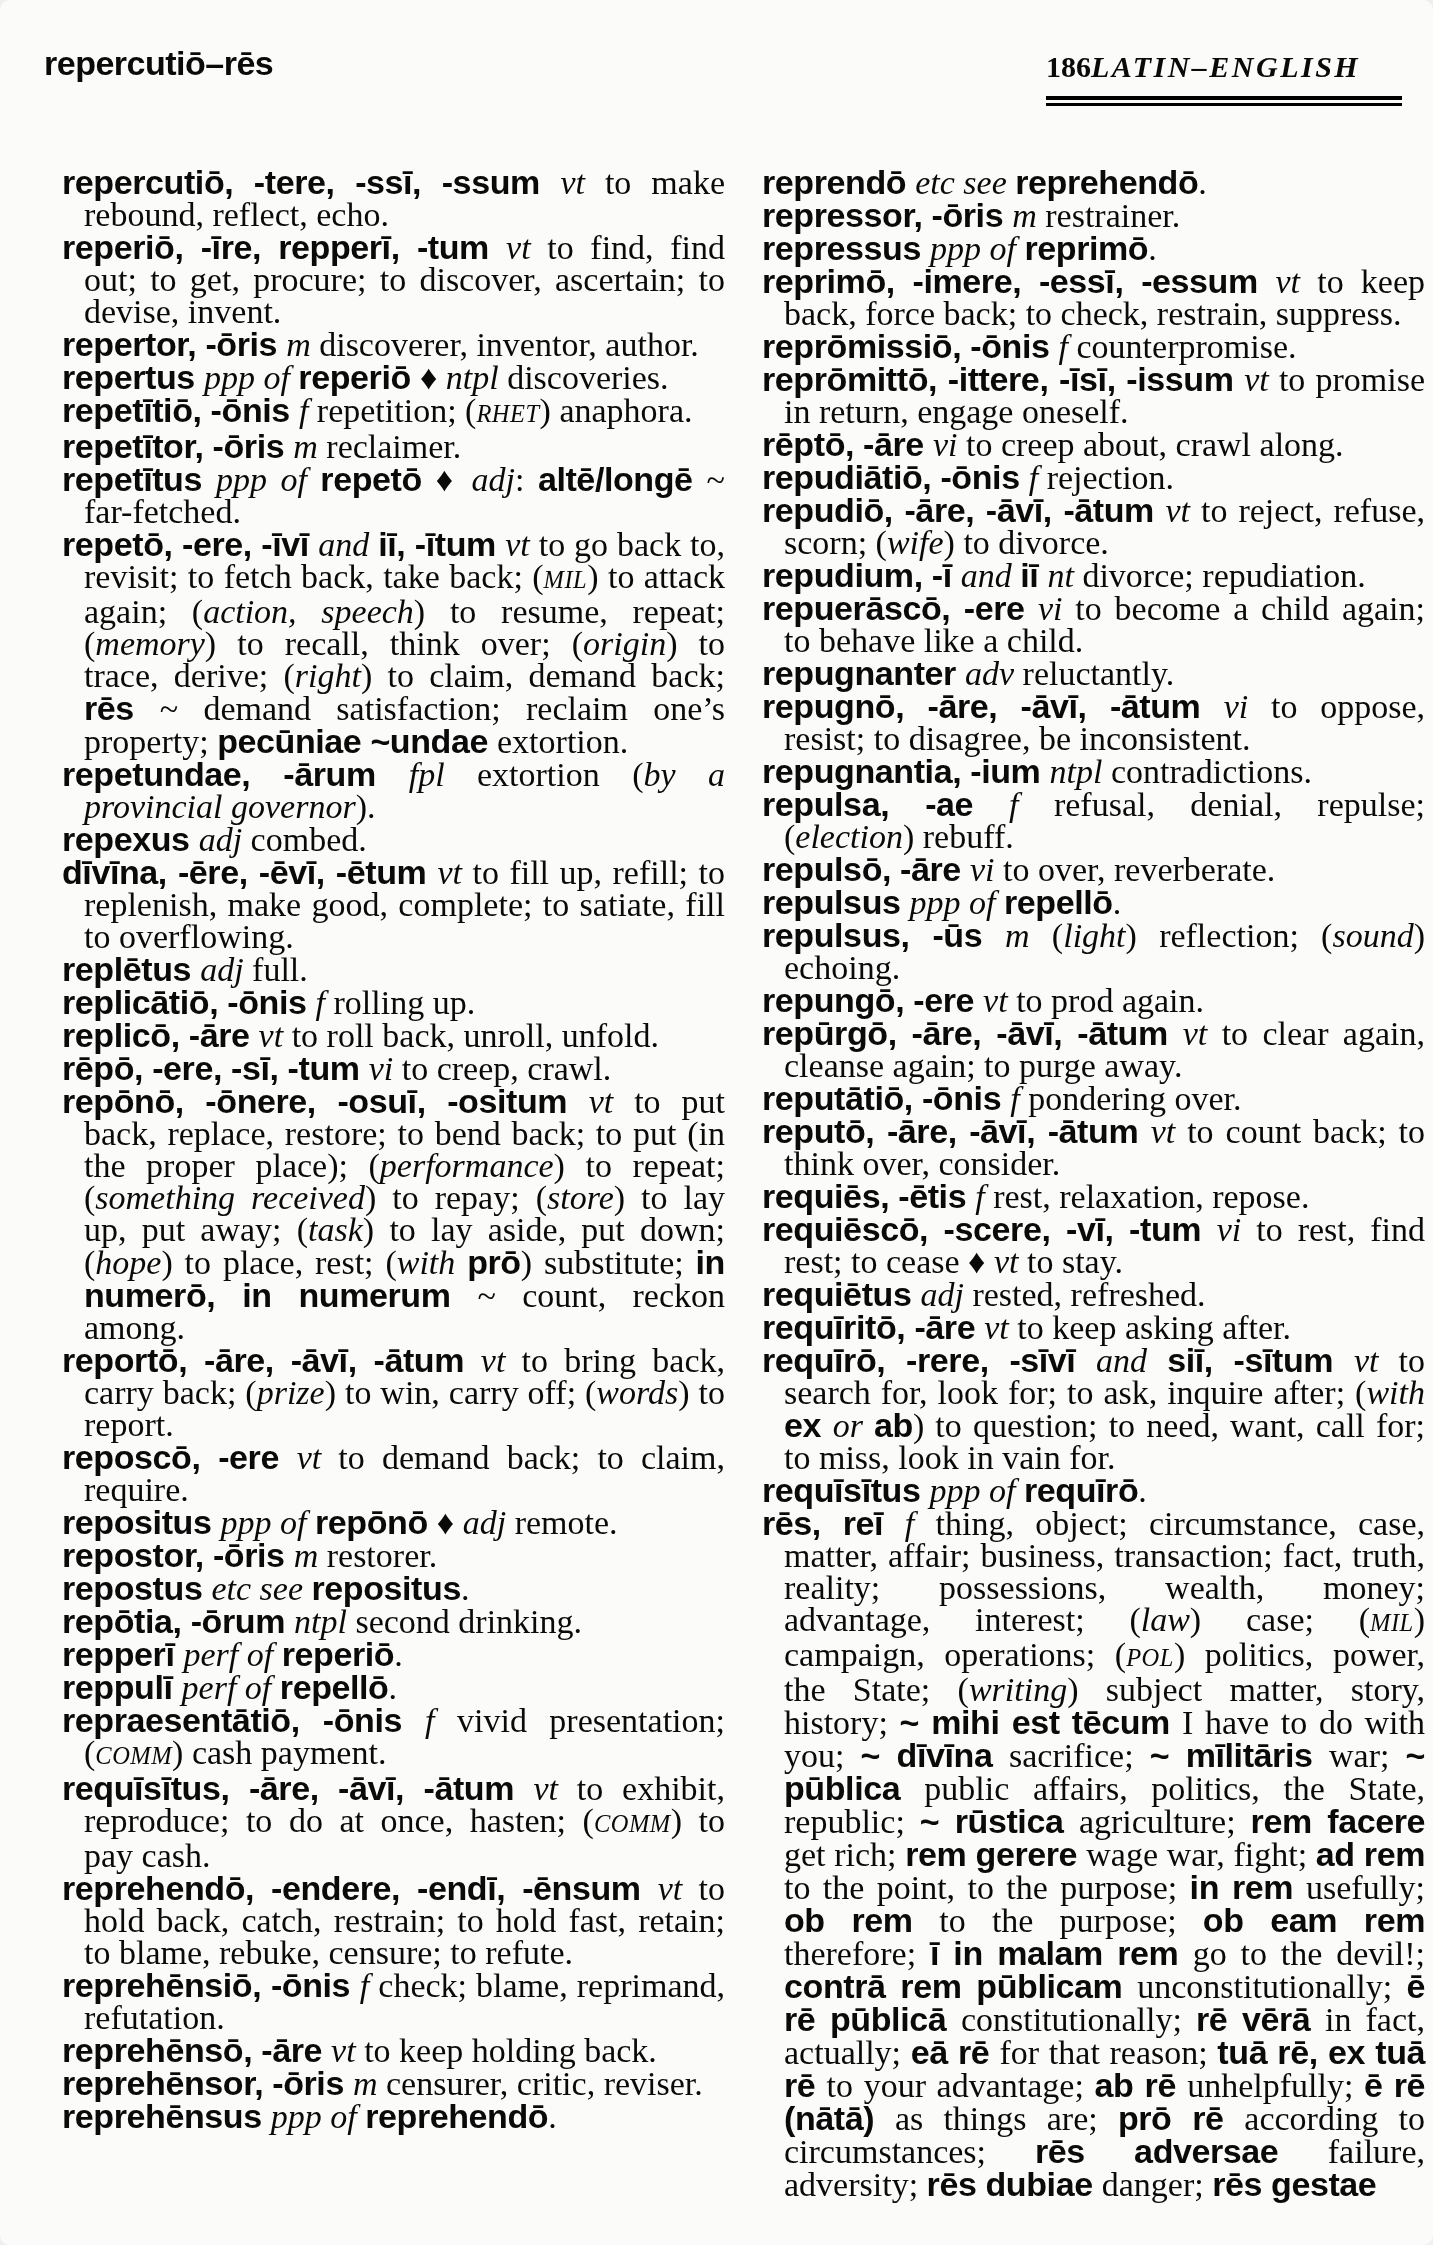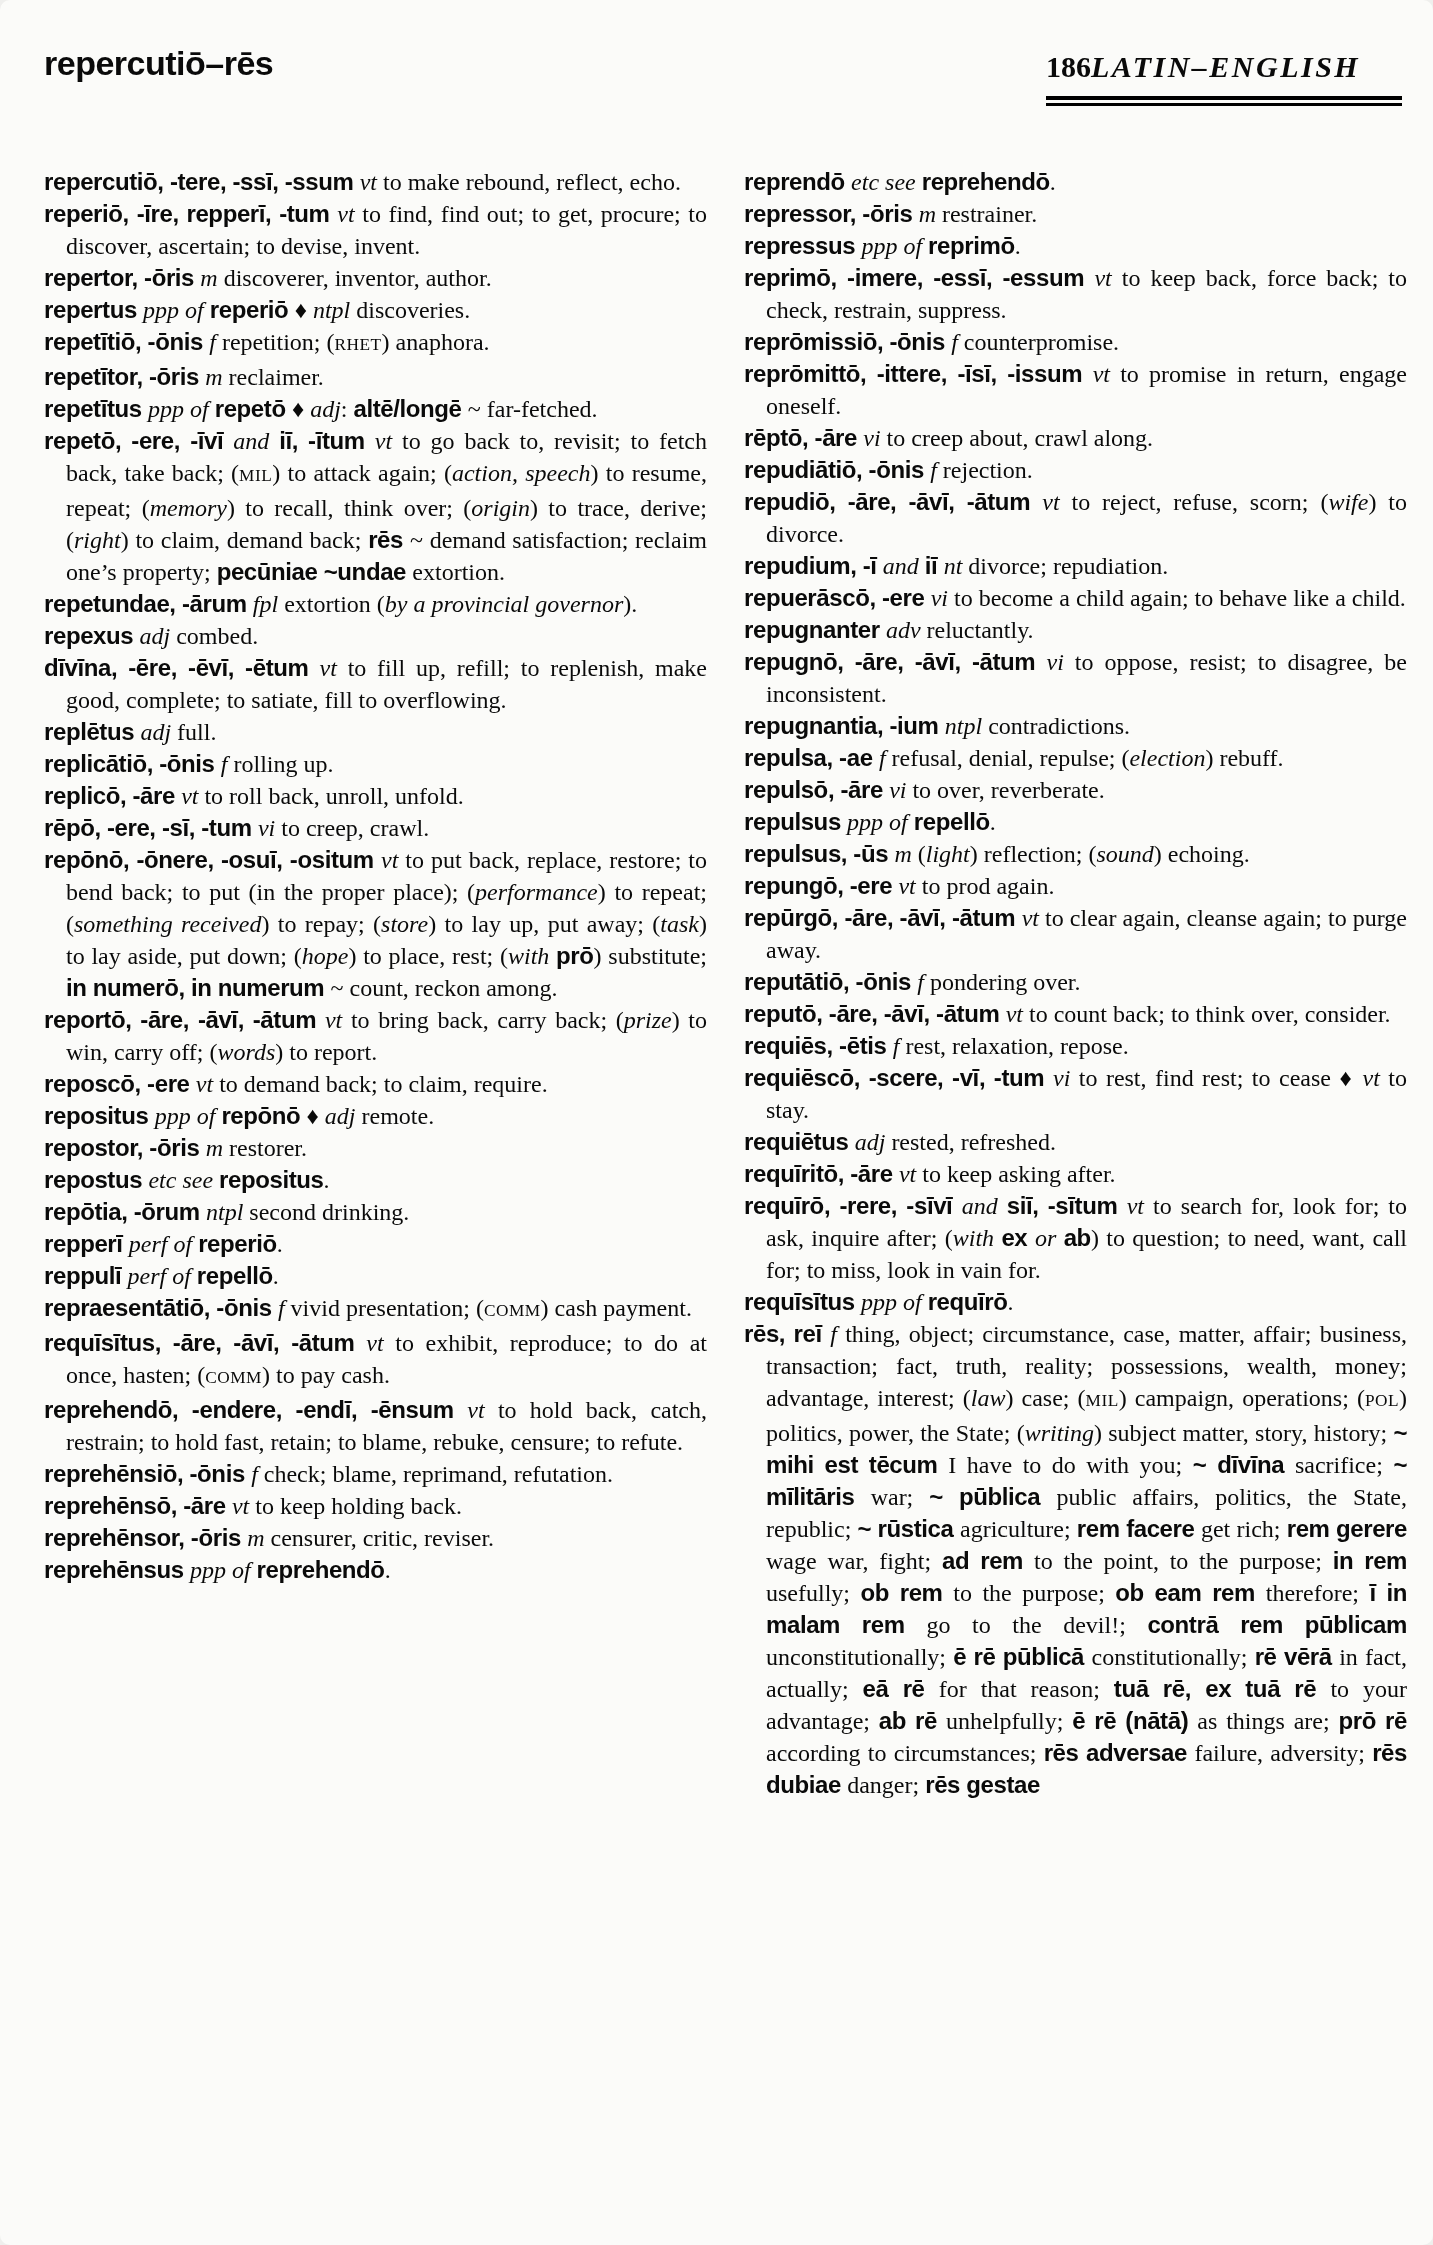--- a/index.html
+++ b/index.html
@@ -58,23 +58,24 @@
     width: 356px;
     height: 10px;
     border-top: 4px solid #000;
     border-bottom: 3px solid #000;
   }
   
   .col {
     position: absolute;
     top: 166px;
     width: 663px;
-    font-size: 24px;
+    font-size: 34px;
     line-height: 32px;
     text-align: justify;
+    margin-left: 18px;
   }
   .col-left  { left: 44px;  }
   .col-right { left: 744px; }
   .entry {
     padding-left: 22px;
     text-indent: -22px;
   }
   .seg-b {
     font-family: "Liberation Sans", sans-serif;
     font-weight: bold;
@@ -82,20 +83,21 @@
   }
   .seg-i {
     font-family: "Liberation Serif", serif;
     font-style: italic;
   }
   .seg-p {
     font-family: "Liberation Serif", serif;
   }
   .seg-sc {
     font-family: "Liberation Serif", serif;
+    font-style: italic;
     font-size: 0.72em;
     letter-spacing: 0.5px;
   }
 </style>
 </head>
 <body>
 
 <div class="page">
 
   <div class="guide-word">repercutiō–rēs</div>

